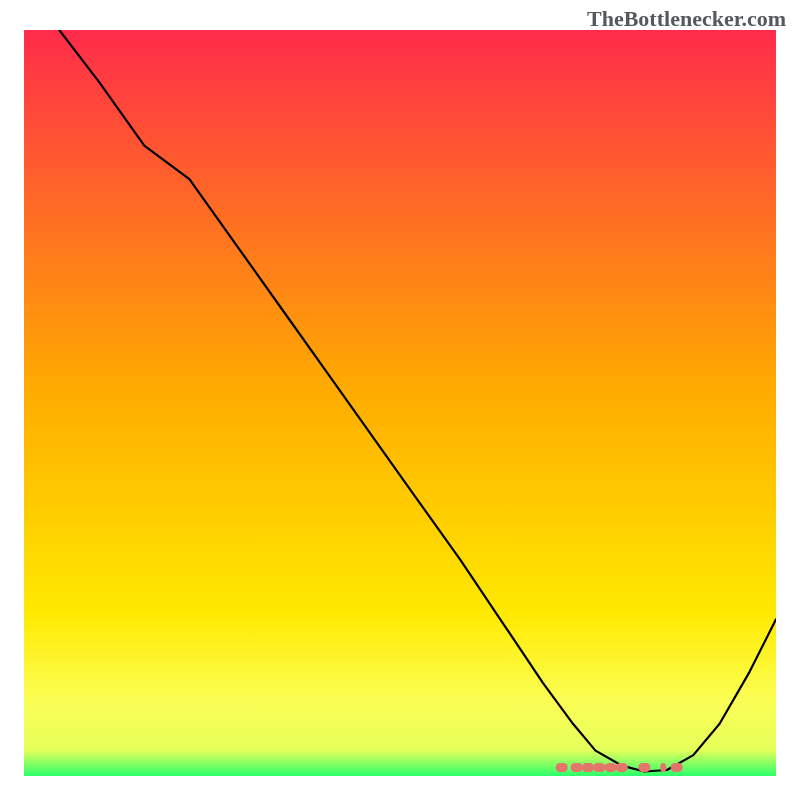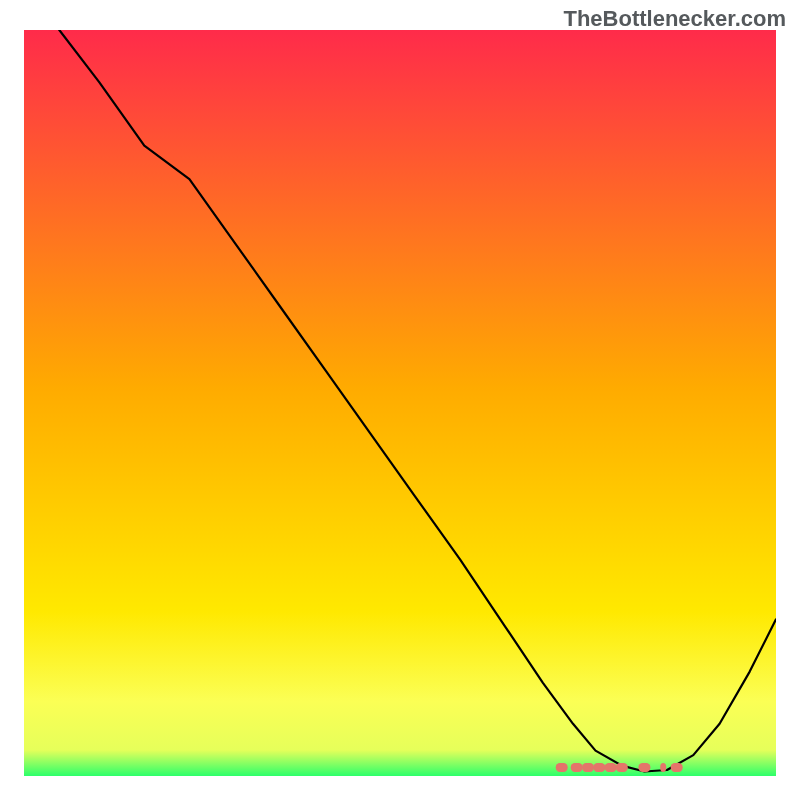--- a/index.html
+++ b/index.html
@@ -12,20 +12,21 @@
     overflow: hidden;
   }
   .watermark {
     position: absolute;
     top: 6px;
     right: 14px;
     font-size: 22px;
     font-weight: bold;
     color: #55595c;
     z-index: 10;
+    font-family: Liberation Serif, serif;
   }
   .chart-area {
     position: absolute;
     left: 24px;
     top: 30px;
     width: 752px;
     height: 746px;
   }
   .gradient-bg {
     position: absolute;

